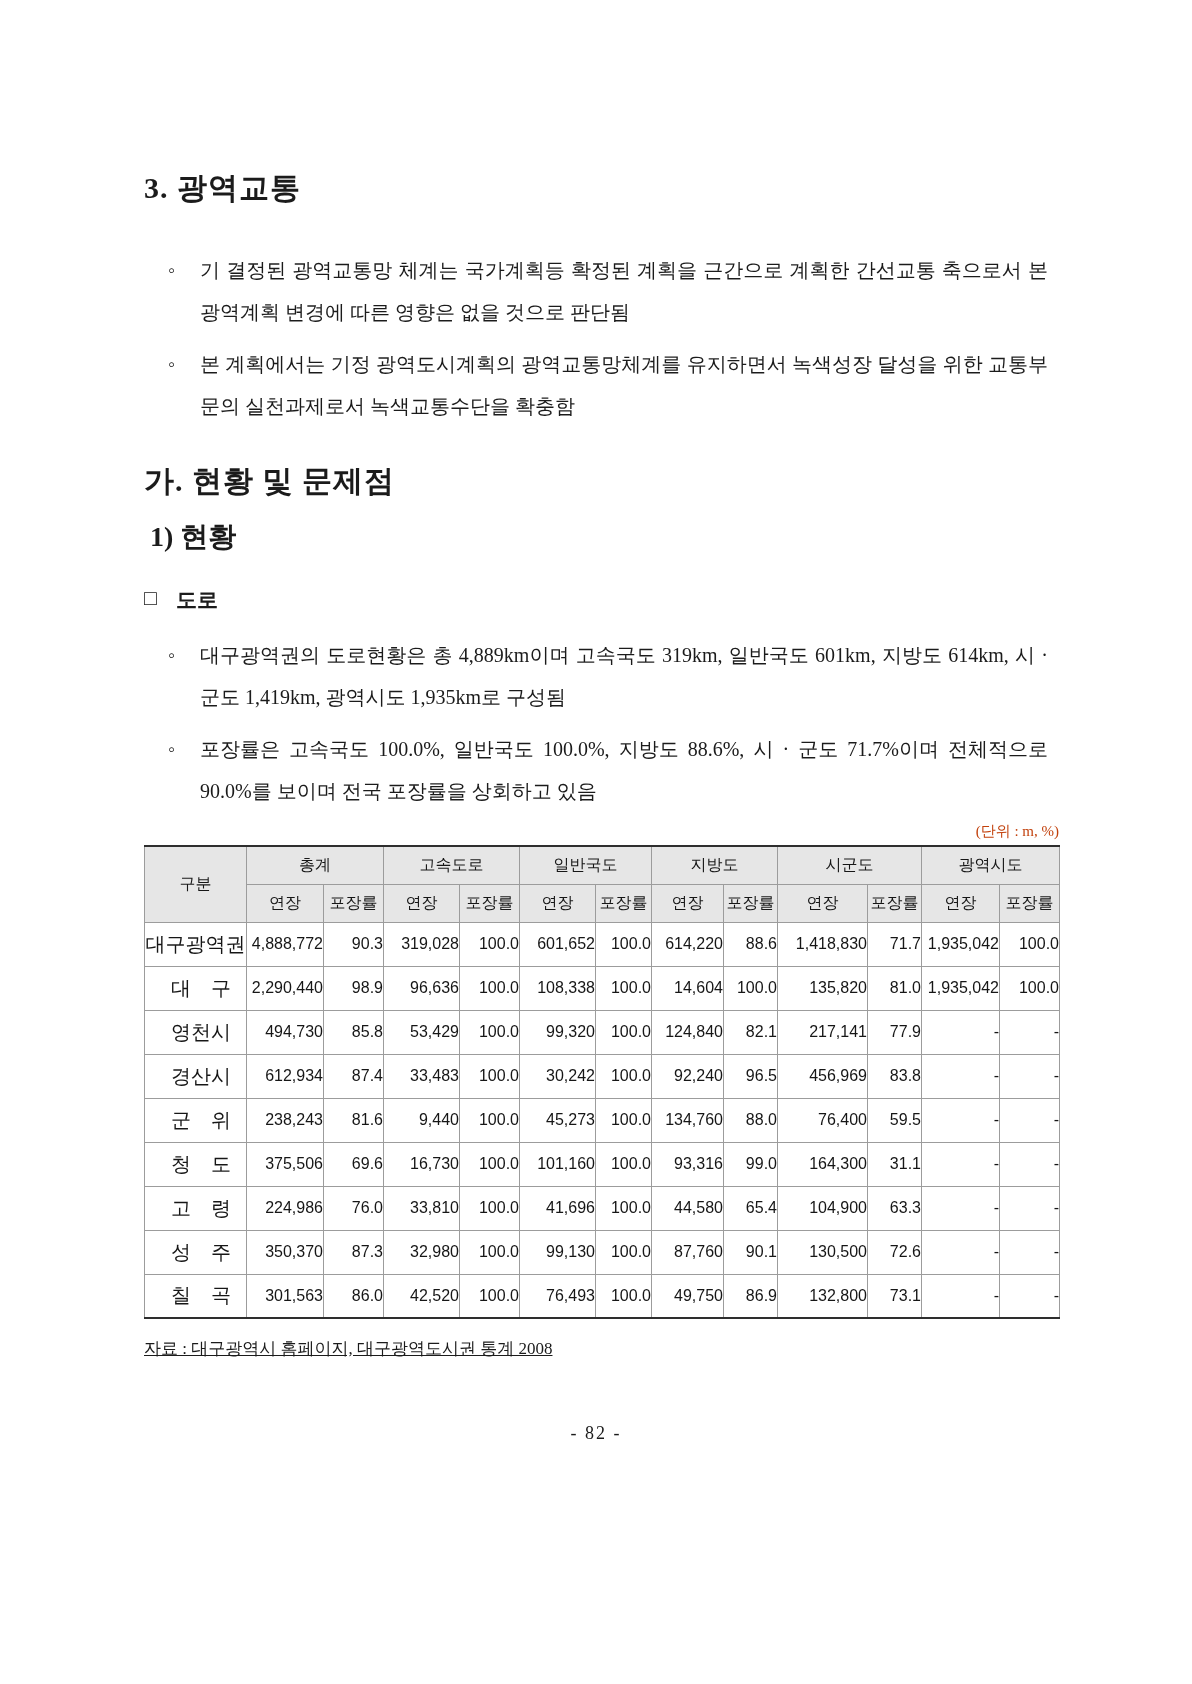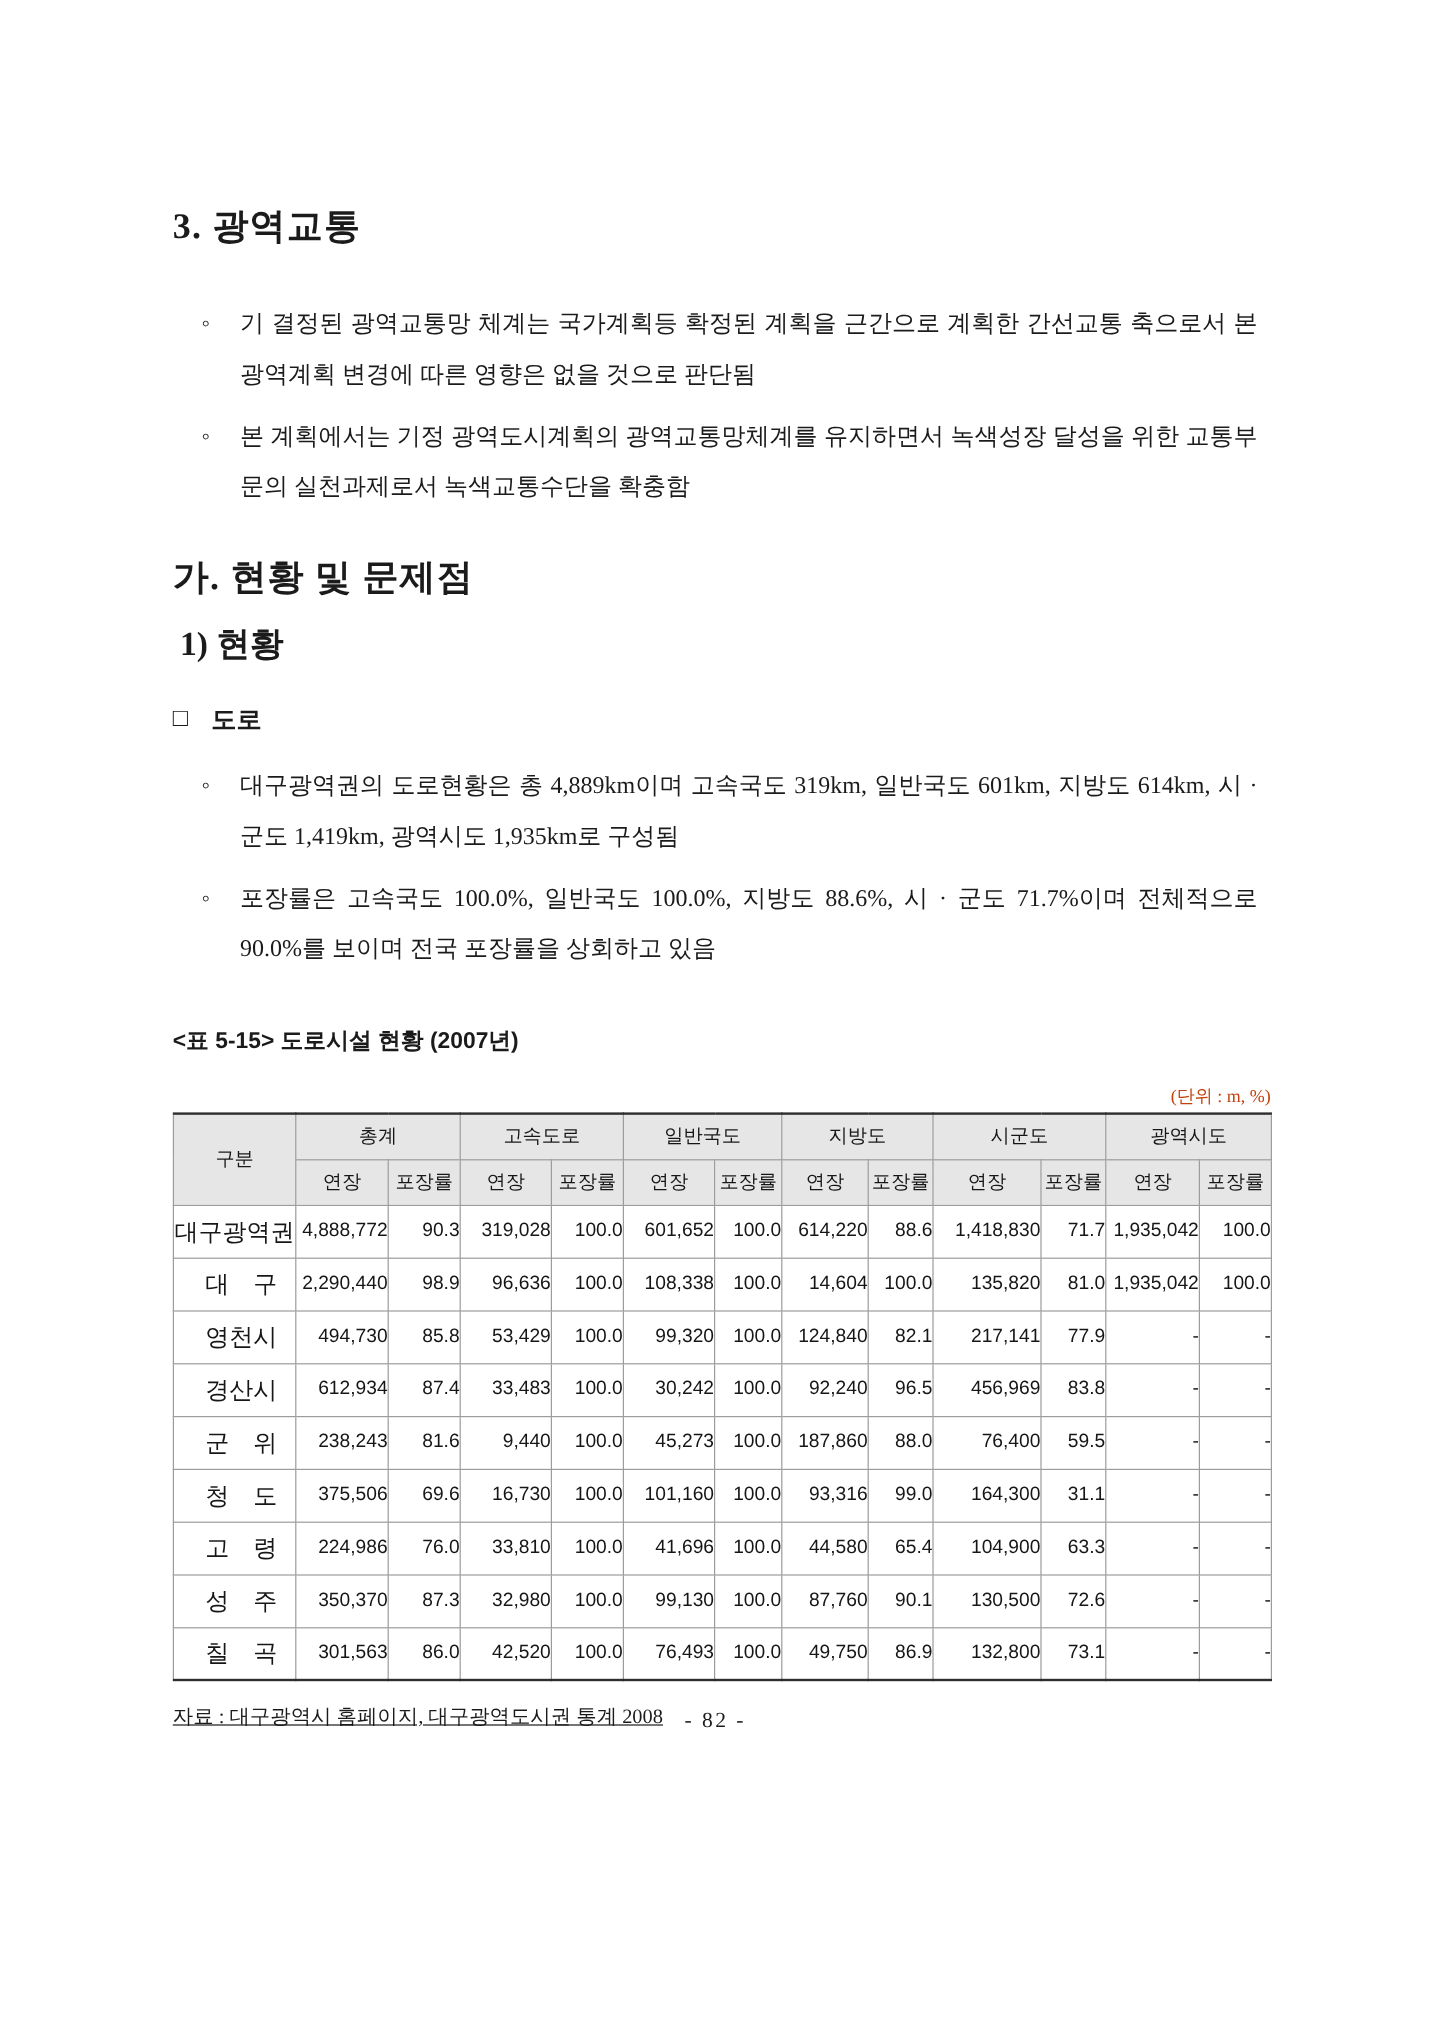--- a/index.html
+++ b/index.html
@@ -123,21 +123,20 @@
 
   <div class="bullet">
     <span class="marker">◦</span>
     <span class="text">대구광역권의 도로현황은 총 4,889km이며 고속국도 319km, 일반국도 601km, 지방도 614km, 시 · 군도 1,419km, 광역시도 1,935km로 구성됨</span>
   </div>
   <div class="bullet">
     <span class="marker">◦</span>
     <span class="text">포장률은 고속국도 100.0%, 일반국도 100.0%, 지방도 88.6%, 시 · 군도 71.7%이며 전체적으로 90.0%를 보이며 전국 포장률을 상회하고 있음</span>
   </div>
 
-  <div class="table-caption">&lt;표 5-15&gt; 도로시설 현황 (2007년)</div>
   <div class="unit-note">(단위 : m, %)</div>
 
   <table class="road">
     <colgroup>
       <col style="width:102px">
         <col style="width:77px">
         <col style="width:60px">
       <col style="width:76px">
         <col style="width:60px">
         <col style="width:76px">
@@ -236,21 +235,21 @@
           <td class="num">-</td>
         </tr>
         <tr>
           <td class="name level1">군　위</td>
           <td class="num">238,243</td>
           <td class="num">81.6</td>
           <td class="num">9,440</td>
           <td class="num">100.0</td>
           <td class="num">45,273</td>
           <td class="num">100.0</td>
-          <td class="num">187,860</td>
+          <td class="num">134,760</td>
           <td class="num">88.0</td>
           <td class="num">76,400</td>
           <td class="num">59.5</td>
           <td class="num">-</td>
           <td class="num">-</td>
         </tr>
         <tr>
           <td class="name level1">청　도</td>
           <td class="num">375,506</td>
           <td class="num">69.6</td>

